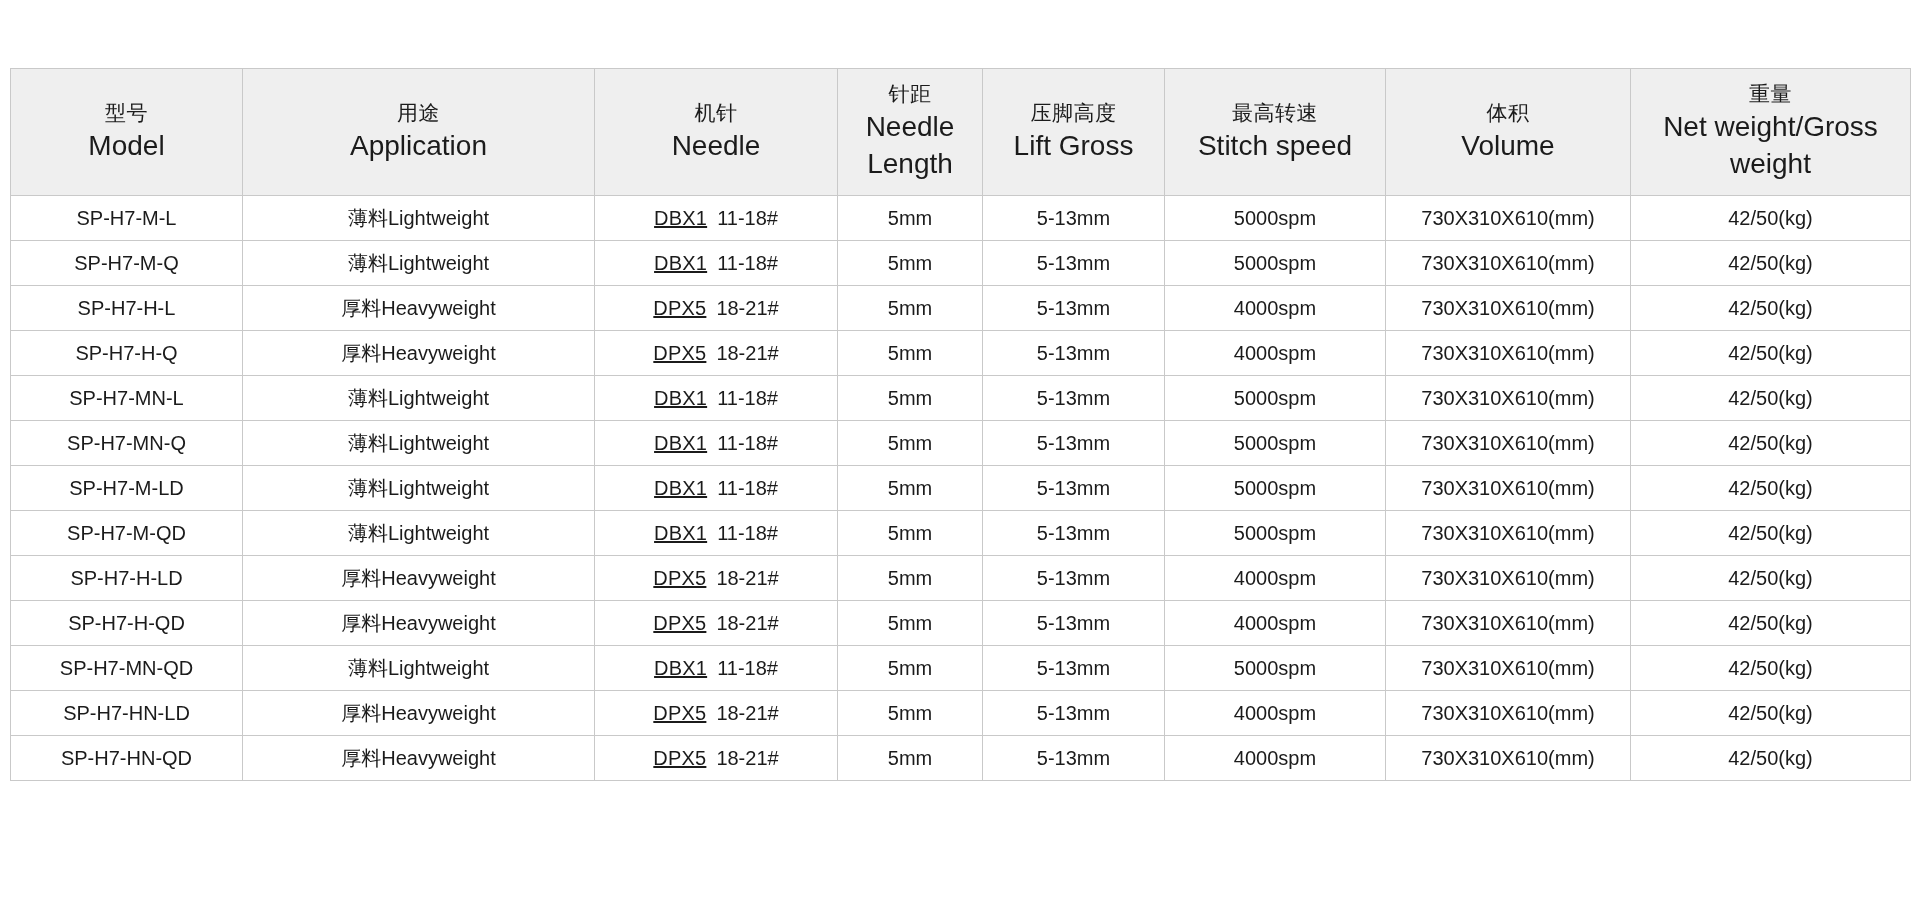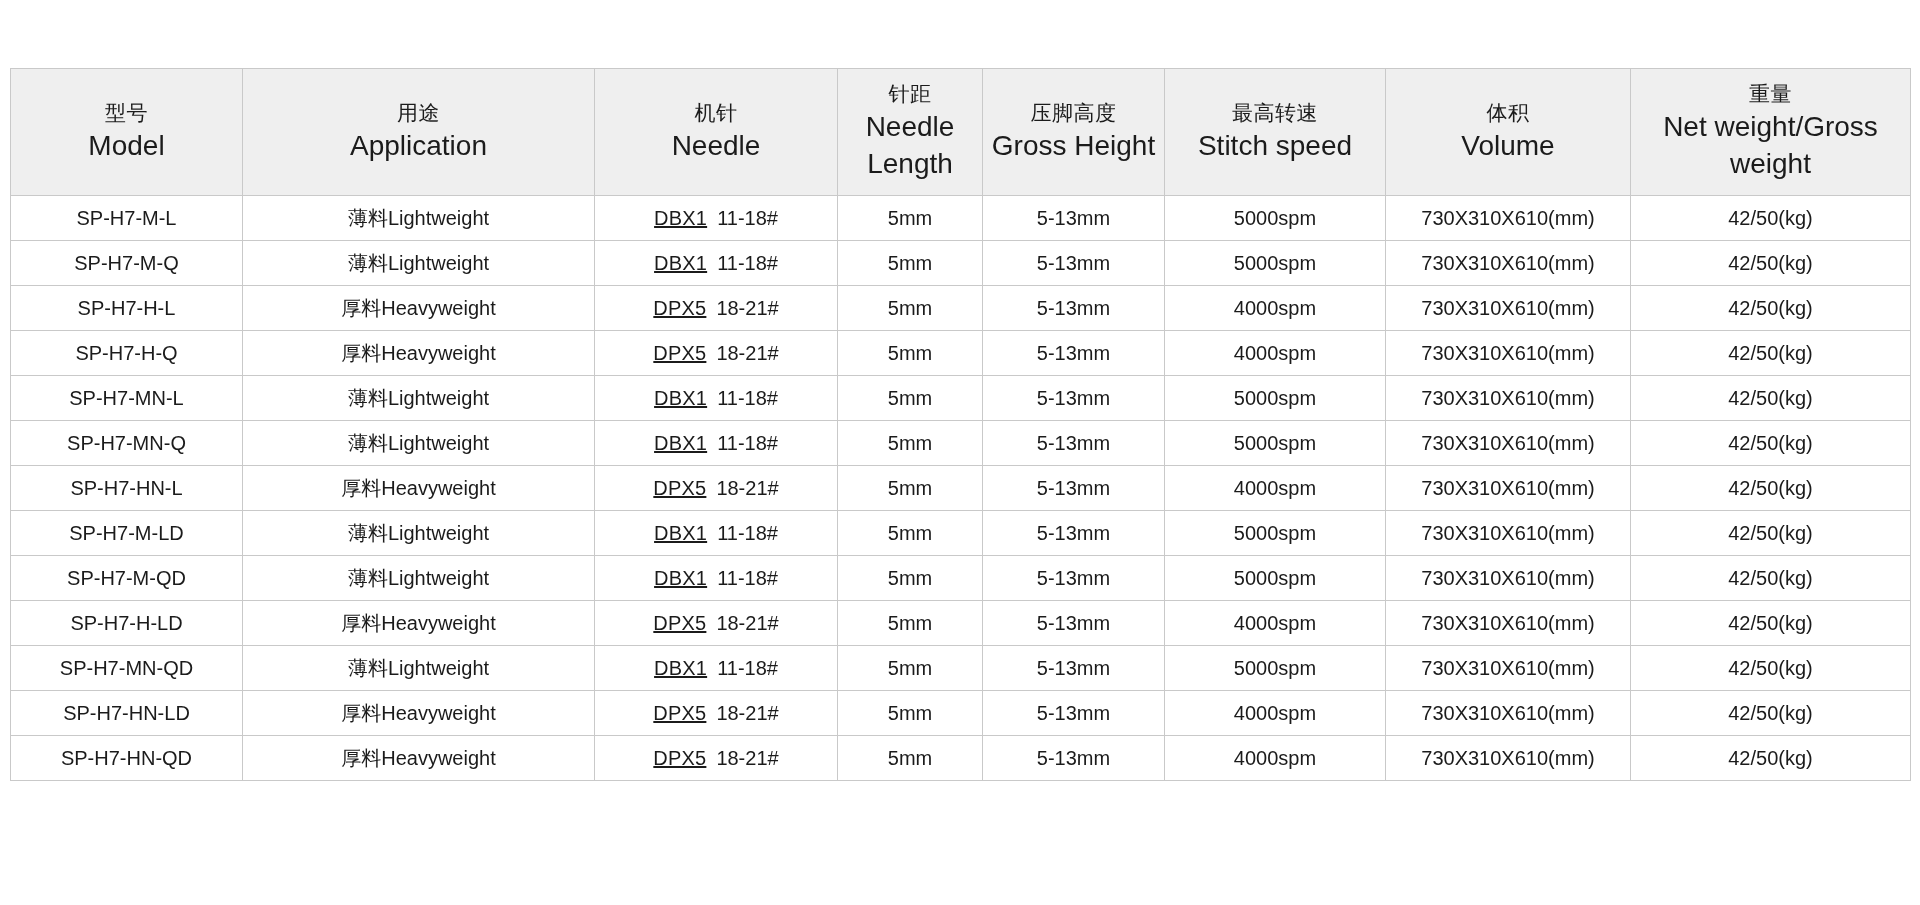--- a/index.html
+++ b/index.html
@@ -112,21 +112,21 @@
           <th>
             <span class="cn">机针</span>
             <span class="en">Needle</span>
           </th>
           <th>
             <span class="cn">针距</span>
             <span class="en">Needle Length</span>
           </th>
           <th>
             <span class="cn">压脚高度</span>
-            <span class="en">Gross Height</span>
+            <span class="en">Lift Gross</span>
           </th>
           <th>
             <span class="cn">最高转速</span>
             <span class="en">Stitch speed</span>
           </th>
           <th>
             <span class="cn">体积</span>
             <span class="en">Volume</span>
           </th>
           <th>
@@ -190,30 +190,20 @@
             <td class="model-cell">SP-H7-MN-Q</td>
             <td>薄料Lightweight</td>
             <td class="needle-cell"><span class="needle-code">DBX1</span><span class="needle-gap"></span><span class="needle-size">11-18#</span></td>
             <td>5mm</td>
             <td>5-13mm</td>
             <td>5000spm</td>
             <td>730X310X610(mm)</td>
             <td>42/50(kg)</td>
           </tr>
           <tr>
-            <td class="model-cell">SP-H7-HN-L</td>
-            <td>厚料Heavyweight</td>
-            <td class="needle-cell"><span class="needle-code">DPX5</span><span class="needle-gap"></span><span class="needle-size">18-21#</span></td>
-            <td>5mm</td>
-            <td>5-13mm</td>
-            <td>4000spm</td>
-            <td>730X310X610(mm)</td>
-            <td>42/50(kg)</td>
-          </tr>
-          <tr>
             <td class="model-cell">SP-H7-M-LD</td>
             <td>薄料Lightweight</td>
             <td class="needle-cell"><span class="needle-code">DBX1</span><span class="needle-gap"></span><span class="needle-size">11-18#</span></td>
             <td>5mm</td>
             <td>5-13mm</td>
             <td>5000spm</td>
             <td>730X310X610(mm)</td>
             <td>42/50(kg)</td>
           </tr>
           <tr>
@@ -221,20 +211,30 @@
             <td>薄料Lightweight</td>
             <td class="needle-cell"><span class="needle-code">DBX1</span><span class="needle-gap"></span><span class="needle-size">11-18#</span></td>
             <td>5mm</td>
             <td>5-13mm</td>
             <td>5000spm</td>
             <td>730X310X610(mm)</td>
             <td>42/50(kg)</td>
           </tr>
           <tr>
             <td class="model-cell">SP-H7-H-LD</td>
+            <td>厚料Heavyweight</td>
+            <td class="needle-cell"><span class="needle-code">DPX5</span><span class="needle-gap"></span><span class="needle-size">18-21#</span></td>
+            <td>5mm</td>
+            <td>5-13mm</td>
+            <td>4000spm</td>
+            <td>730X310X610(mm)</td>
+            <td>42/50(kg)</td>
+          </tr>
+          <tr>
+            <td class="model-cell">SP-H7-H-QD</td>
             <td>厚料Heavyweight</td>
             <td class="needle-cell"><span class="needle-code">DPX5</span><span class="needle-gap"></span><span class="needle-size">18-21#</span></td>
             <td>5mm</td>
             <td>5-13mm</td>
             <td>4000spm</td>
             <td>730X310X610(mm)</td>
             <td>42/50(kg)</td>
           </tr>
           <tr>
             <td class="model-cell">SP-H7-MN-QD</td>

